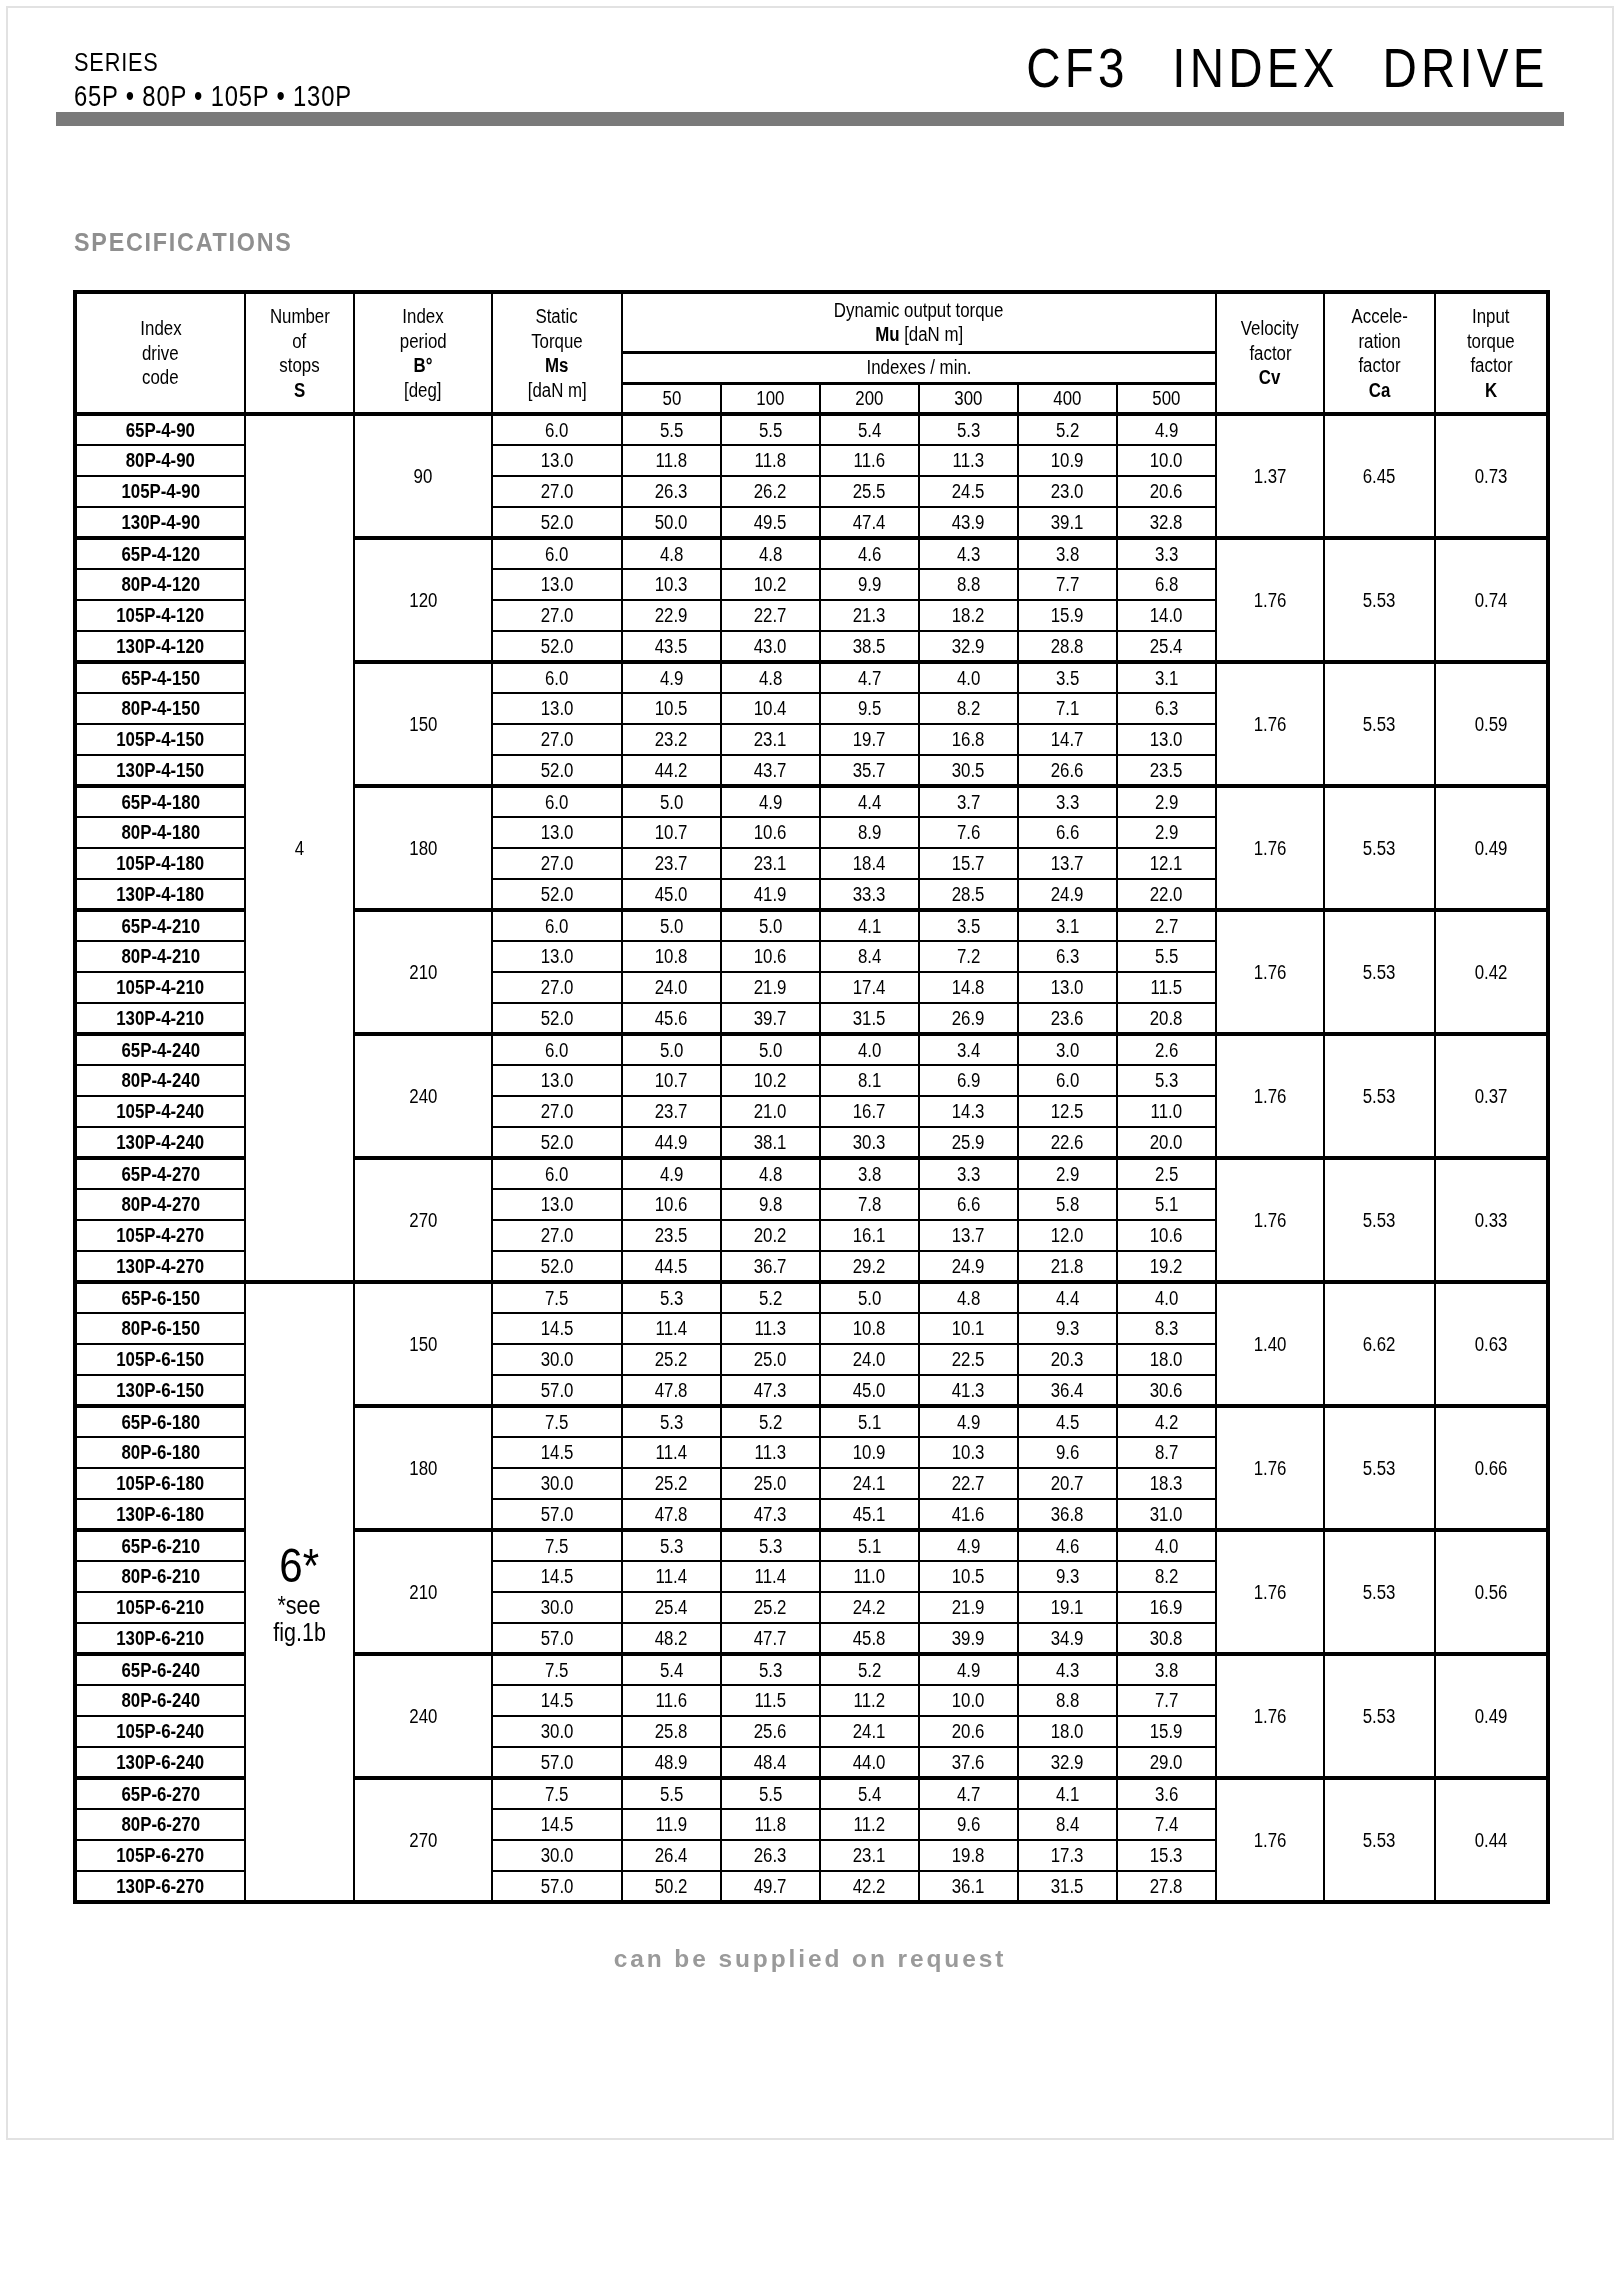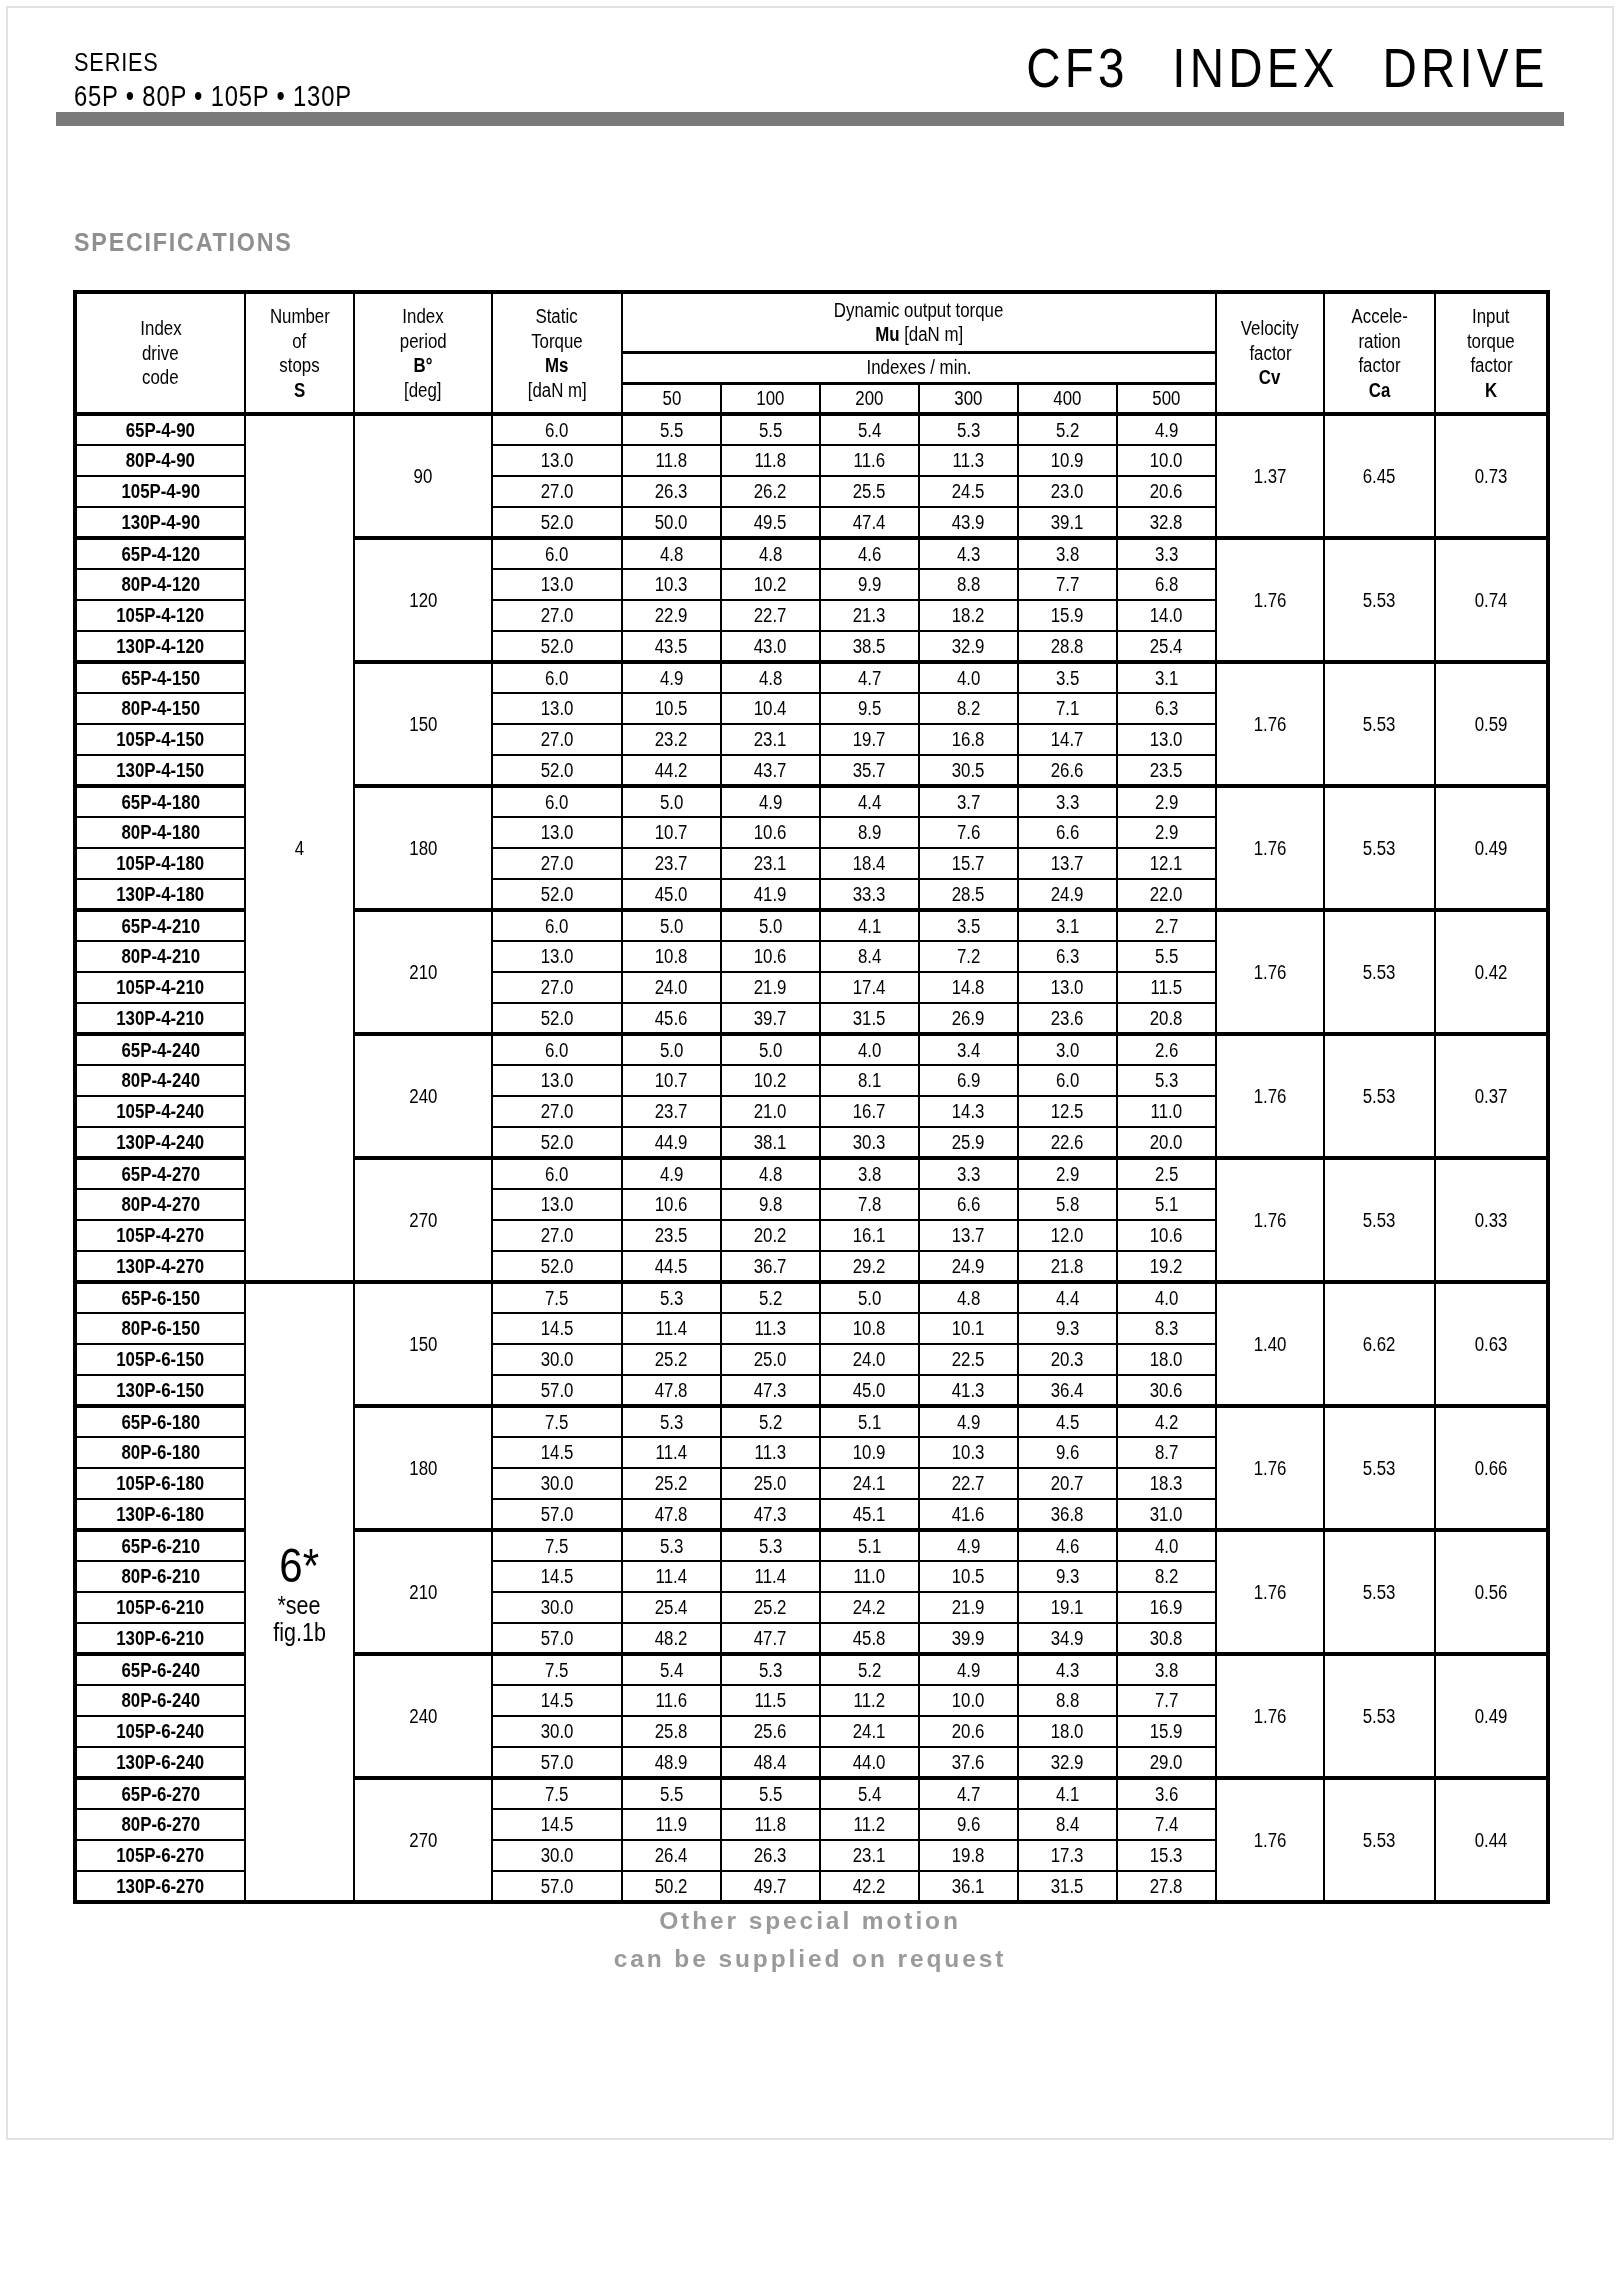--- a/index.html
+++ b/index.html
@@ -1543,21 +1543,20 @@
           <td>
             <div><span class="cx">31.5</span></div>
           </td>
           <td>
             <div><span class="cx">27.8</span></div>
           </td>
         </tr>
       </tbody>
     </table>
 
-  <div class="footer-note fn1">Other special motion</div>
   <div class="footer-note fn2">can be supplied on request</div>
 
   <div class="footer-gradient-bar"></div>
   <svg class="brand-logo" viewBox="0 0 94 70">
     <path d="M16 52 Q4 44 16 36 L32 29 Q20 21 33 13 L56 4 Q70 -2 78 7 L92 13 L73 21 Q84 27 73 34 L56 41 Q68 48 55 55 L31 66 Q17 72 10 62 L2 57 Z" fill="#111" stroke="#fff" stroke-width="3" paint-order="stroke"></path>
     <path d="M15 46 Q44 30 80 12" stroke="#fff" stroke-width="2.5" fill="none"></path>
     <path d="M24 58 Q52 42 85 24" stroke="#fff" stroke-width="2.5" fill="none"></path>
   </svg>
   <div class="page-number">3</div>
 </div>

